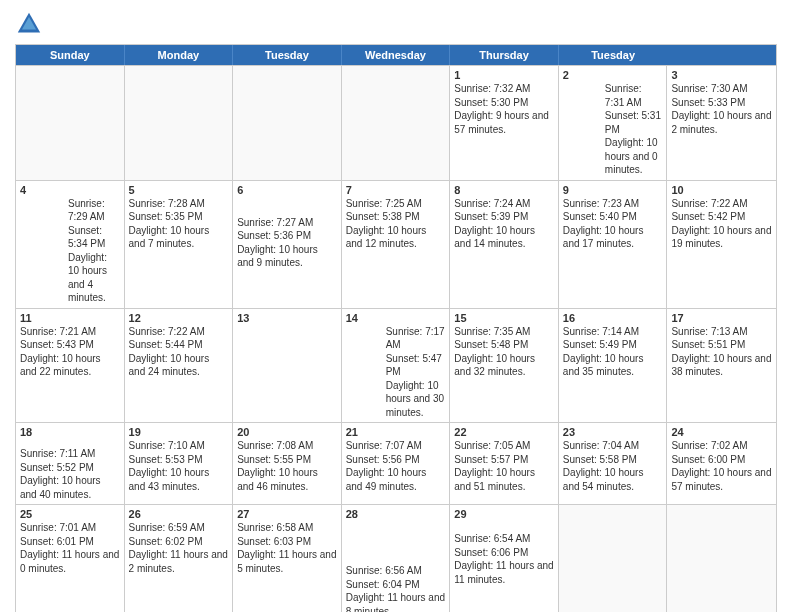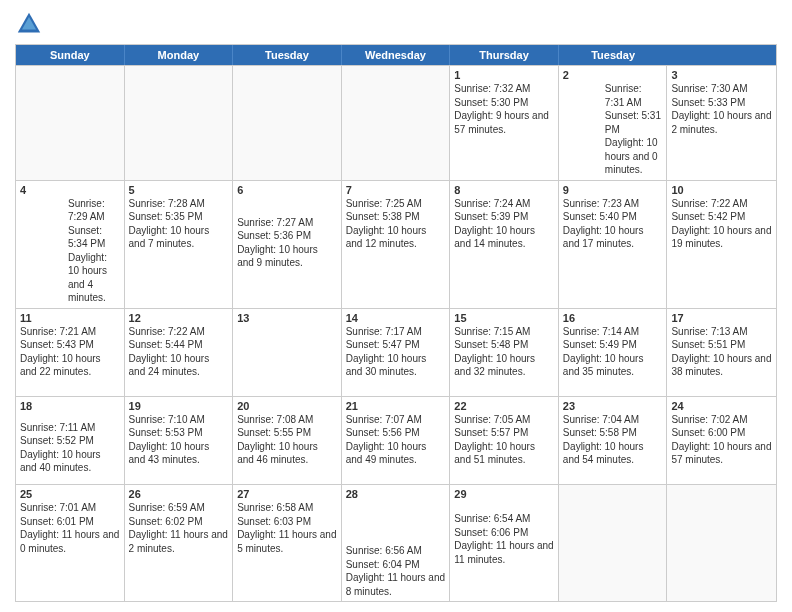--- a/index.html
+++ b/index.html
@@ -223,27 +223,27 @@
             <span class="day-num">12</span>
             <div class="cell-text" style="white-space: pre-line;">Sunrise: 7:22 AM
 Sunset: 5:44 PM
 Daylight: 10 hours and 24 minutes.</div>
           </div>
           <div class="cal-cell">
             <span class="day-num">13</span>
           </div>
           <div class="cal-cell">
             <span class="day-num">14</span>
-            <div class="cell-text" style="white-space: pre-line;">Sunrise: 7:17 AM
+            <div class="cell-text" style="white-space: pre-line; margin-left: 40px;">Sunrise: 7:17 AM
 Sunset: 5:47 PM
 Daylight: 10 hours and 30 minutes.</div>
           </div>
           <div class="cal-cell">
             <span class="day-num">15</span>
-            <div class="cell-text" style="white-space: pre-line;">Sunrise: 7:15 AM
+            <div class="cell-text" style="white-space: pre-line;">Sunrise: 7:35 AM
 Sunset: 5:48 PM
 Daylight: 10 hours and 32 minutes.</div>
           </div>
           <div class="cal-cell">
             <span class="day-num">16</span>
             <div class="cell-text" style="white-space: pre-line;">Sunrise: 7:14 AM
 Sunset: 5:49 PM
 Daylight: 10 hours and 35 minutes.</div>
           </div>
           <div class="cal-cell">

